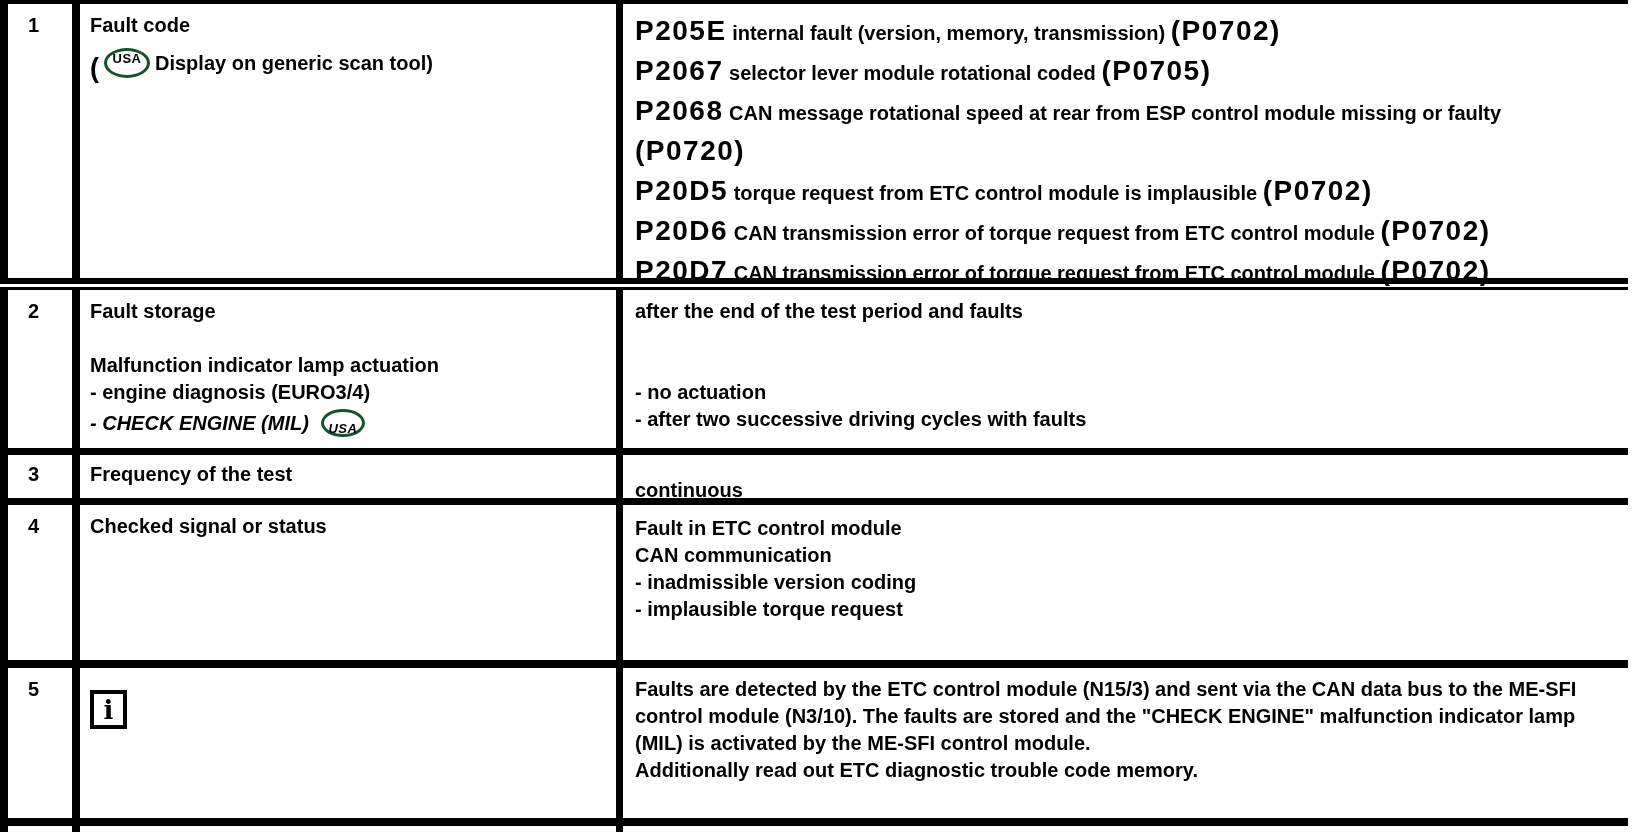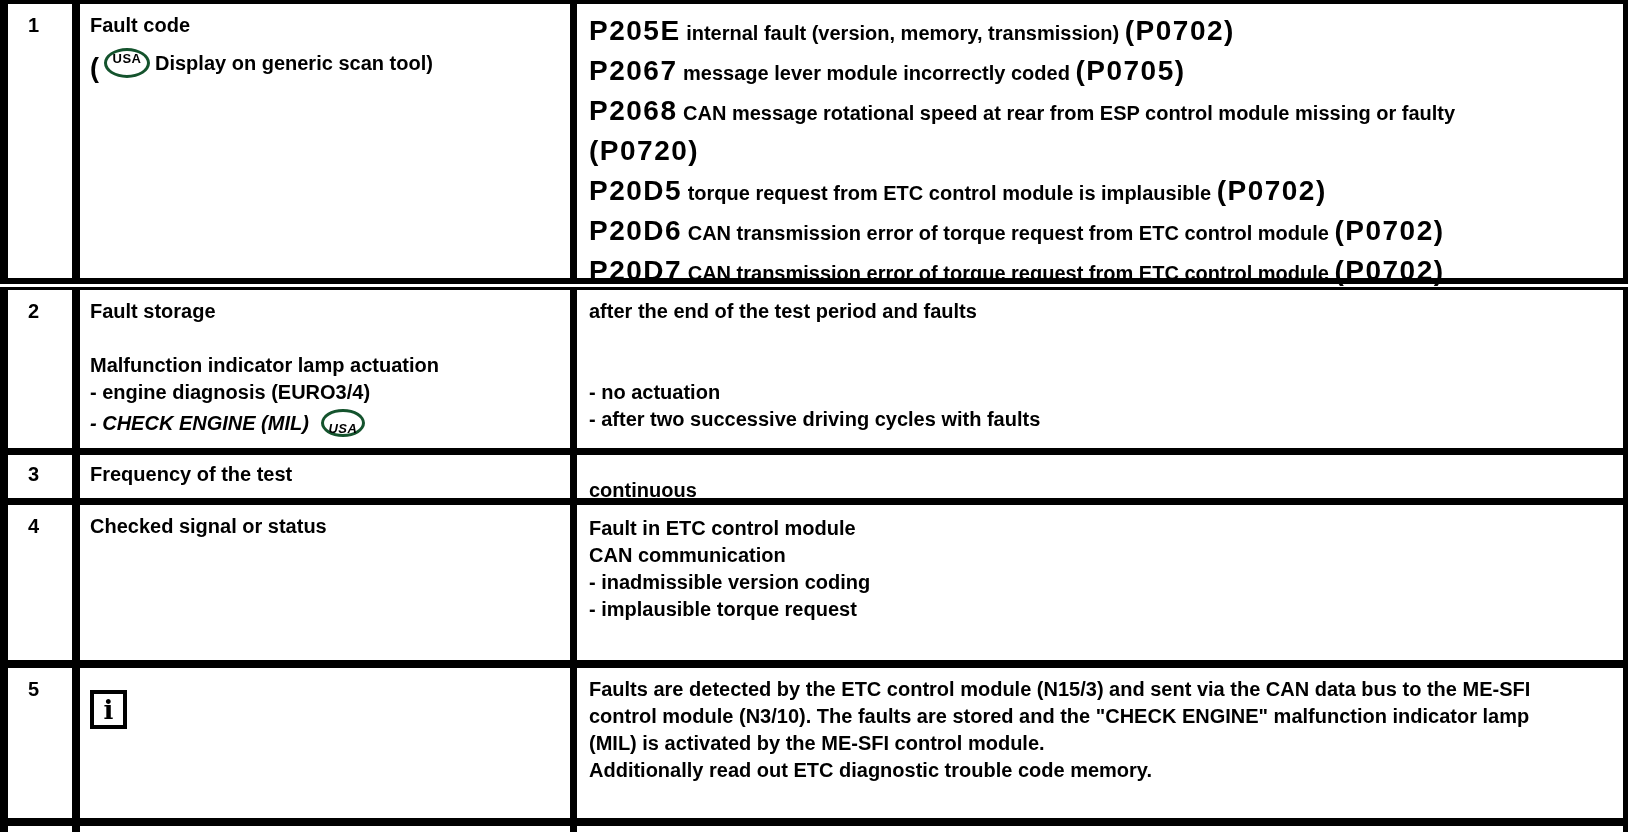--- a/index.html
+++ b/index.html
@@ -20,21 +20,21 @@
   .dsep { width:1628px; }
   .dsep .a { height:6px; background:#000; }
   .dsep .b { height:3px; background:#fff; }
   .dsep .c { height:3px; background:#000; }
 
   
   .trow { display:flex; width:1628px; align-items:stretch; background:#fff; }
   .vb { background:#000; flex:none; }
   .vb.w8 { width:8px; } .vb.w7 { width:7px; } .vb.w5 { width:5px; }
   .c1 { width:64px; flex:none; box-sizing:border-box; padding:8px 0 0 20px; font-size:20px; line-height:27px; }
-  .c2 { width:490px; flex:none; box-sizing:border-box; padding:8px 8px 0 10px; font-size:20px; }
+  .c2 { width:536px; flex:none; box-sizing:border-box; padding:8px 8px 0 10px; font-size:20px; }
   .c3 { width:1046px; flex:none; box-sizing:border-box; padding:8px 10px 0 12px; font-size:20px; }
 
   .tline { line-height:27px; min-height:27px; }
 
   
   .codeline { line-height:37px; max-width:980px; }
   .pcode, .generic { font-size:28px; letter-spacing:1.5px; white-space:nowrap; }
   .desc { font-size:20px; }
 
   
@@ -80,21 +80,21 @@
         <span class="paren">(</span>
         <span class="usa">
             <span>USA</span>
           </span>
         <span>Display on generic scan tool)</span>
       </div>
     </div>
     <div class="vb w7"></div>
     <div class="c3">
       <div class="codeline"><span class="pcode">P205E</span> <span class="desc">internal fault (version, memory, transmission)</span> <span class="generic">(P0702)</span></div>
-      <div class="codeline"><span class="pcode">P2067</span> <span class="desc">message lever module incorrectly coded</span> <span class="generic">(P0705)</span></div>
+      <div class="codeline"><span class="pcode">P2067</span> <span class="desc">selector lever module rotational coded</span> <span class="generic">(P0705)</span></div>
       <div class="codeline"><span class="pcode">P2068</span> <span class="desc">CAN message rotational speed at rear from ESP control module missing or faulty</span> <span class="generic">(P0720)</span></div>
       <div class="codeline"><span class="pcode">P20D5</span> <span class="desc">torque request from ETC control module is implausible</span> <span class="generic">(P0702)</span></div>
       <div class="codeline"><span class="pcode">P20D6</span> <span class="desc">CAN transmission error of torque request from ETC control module</span> <span class="generic">(P0702)</span></div>
       <div class="codeline"><span class="pcode">P20D7</span> <span class="desc">CAN transmission error of torque request from ETC control module</span> <span class="generic">(P0702)</span></div>
     </div>
     <div class="vb w5"></div>
   </div>
 
   <div class="dsep">
       <div class="a"></div>

